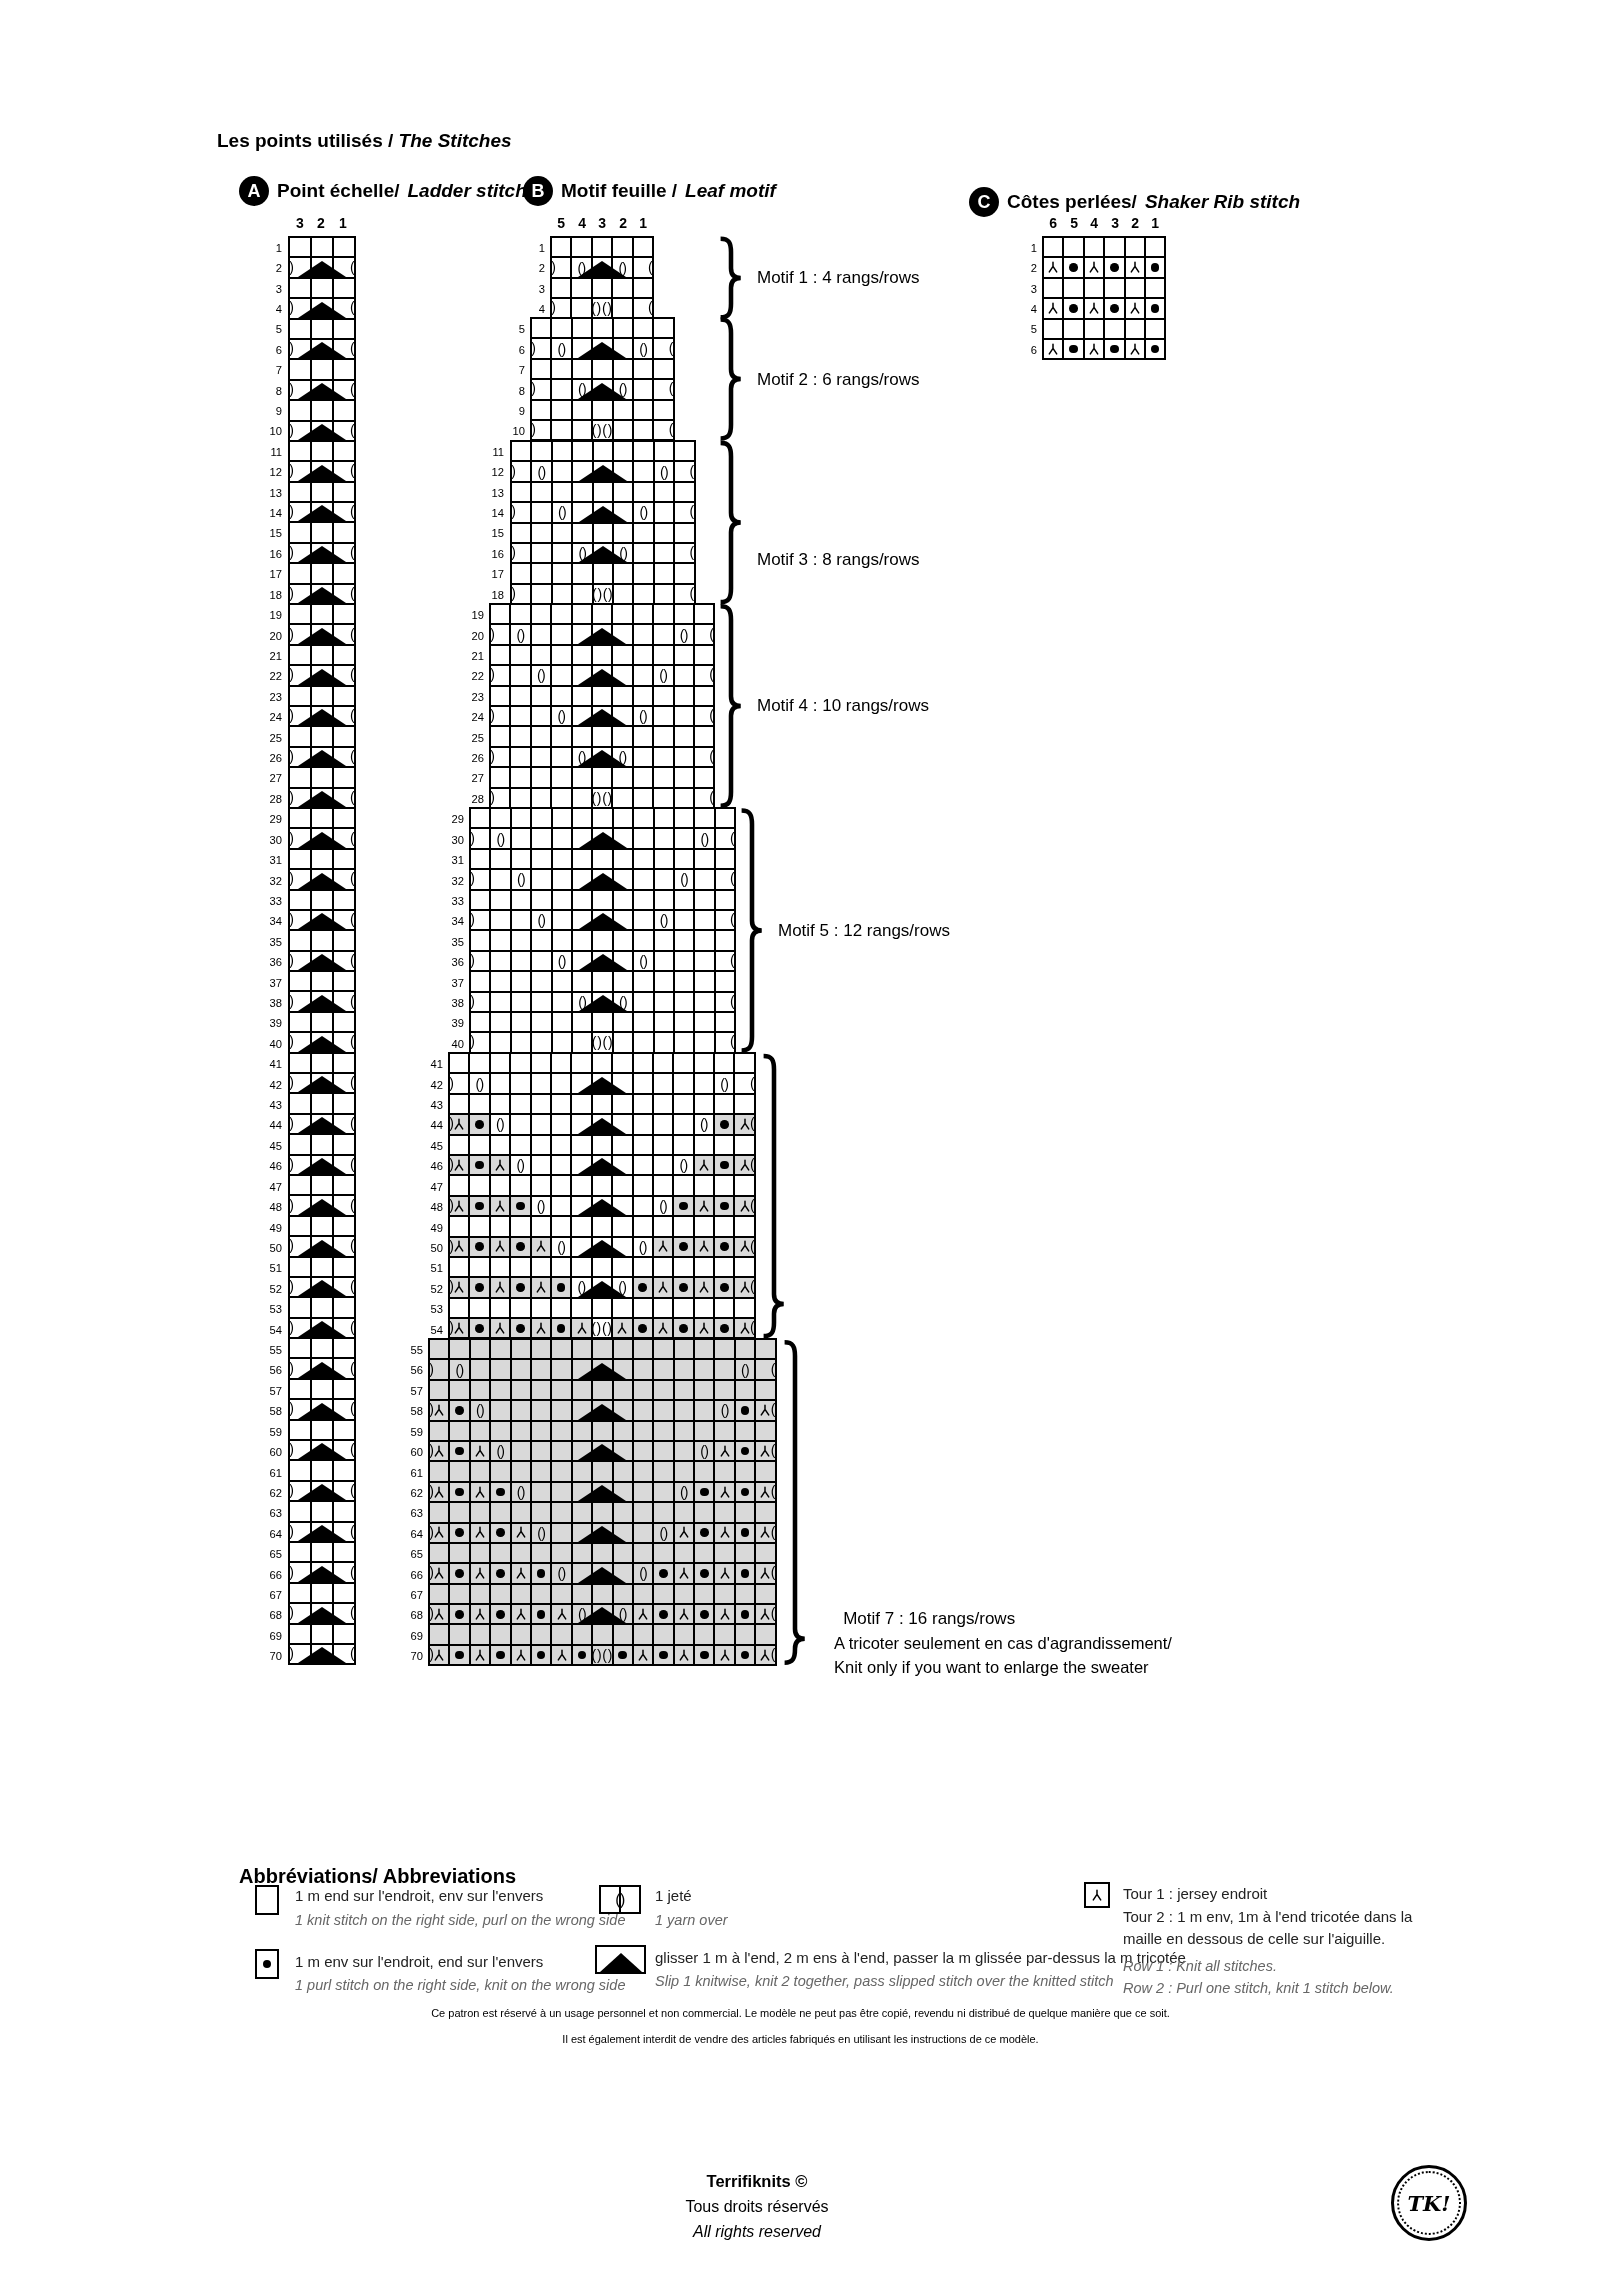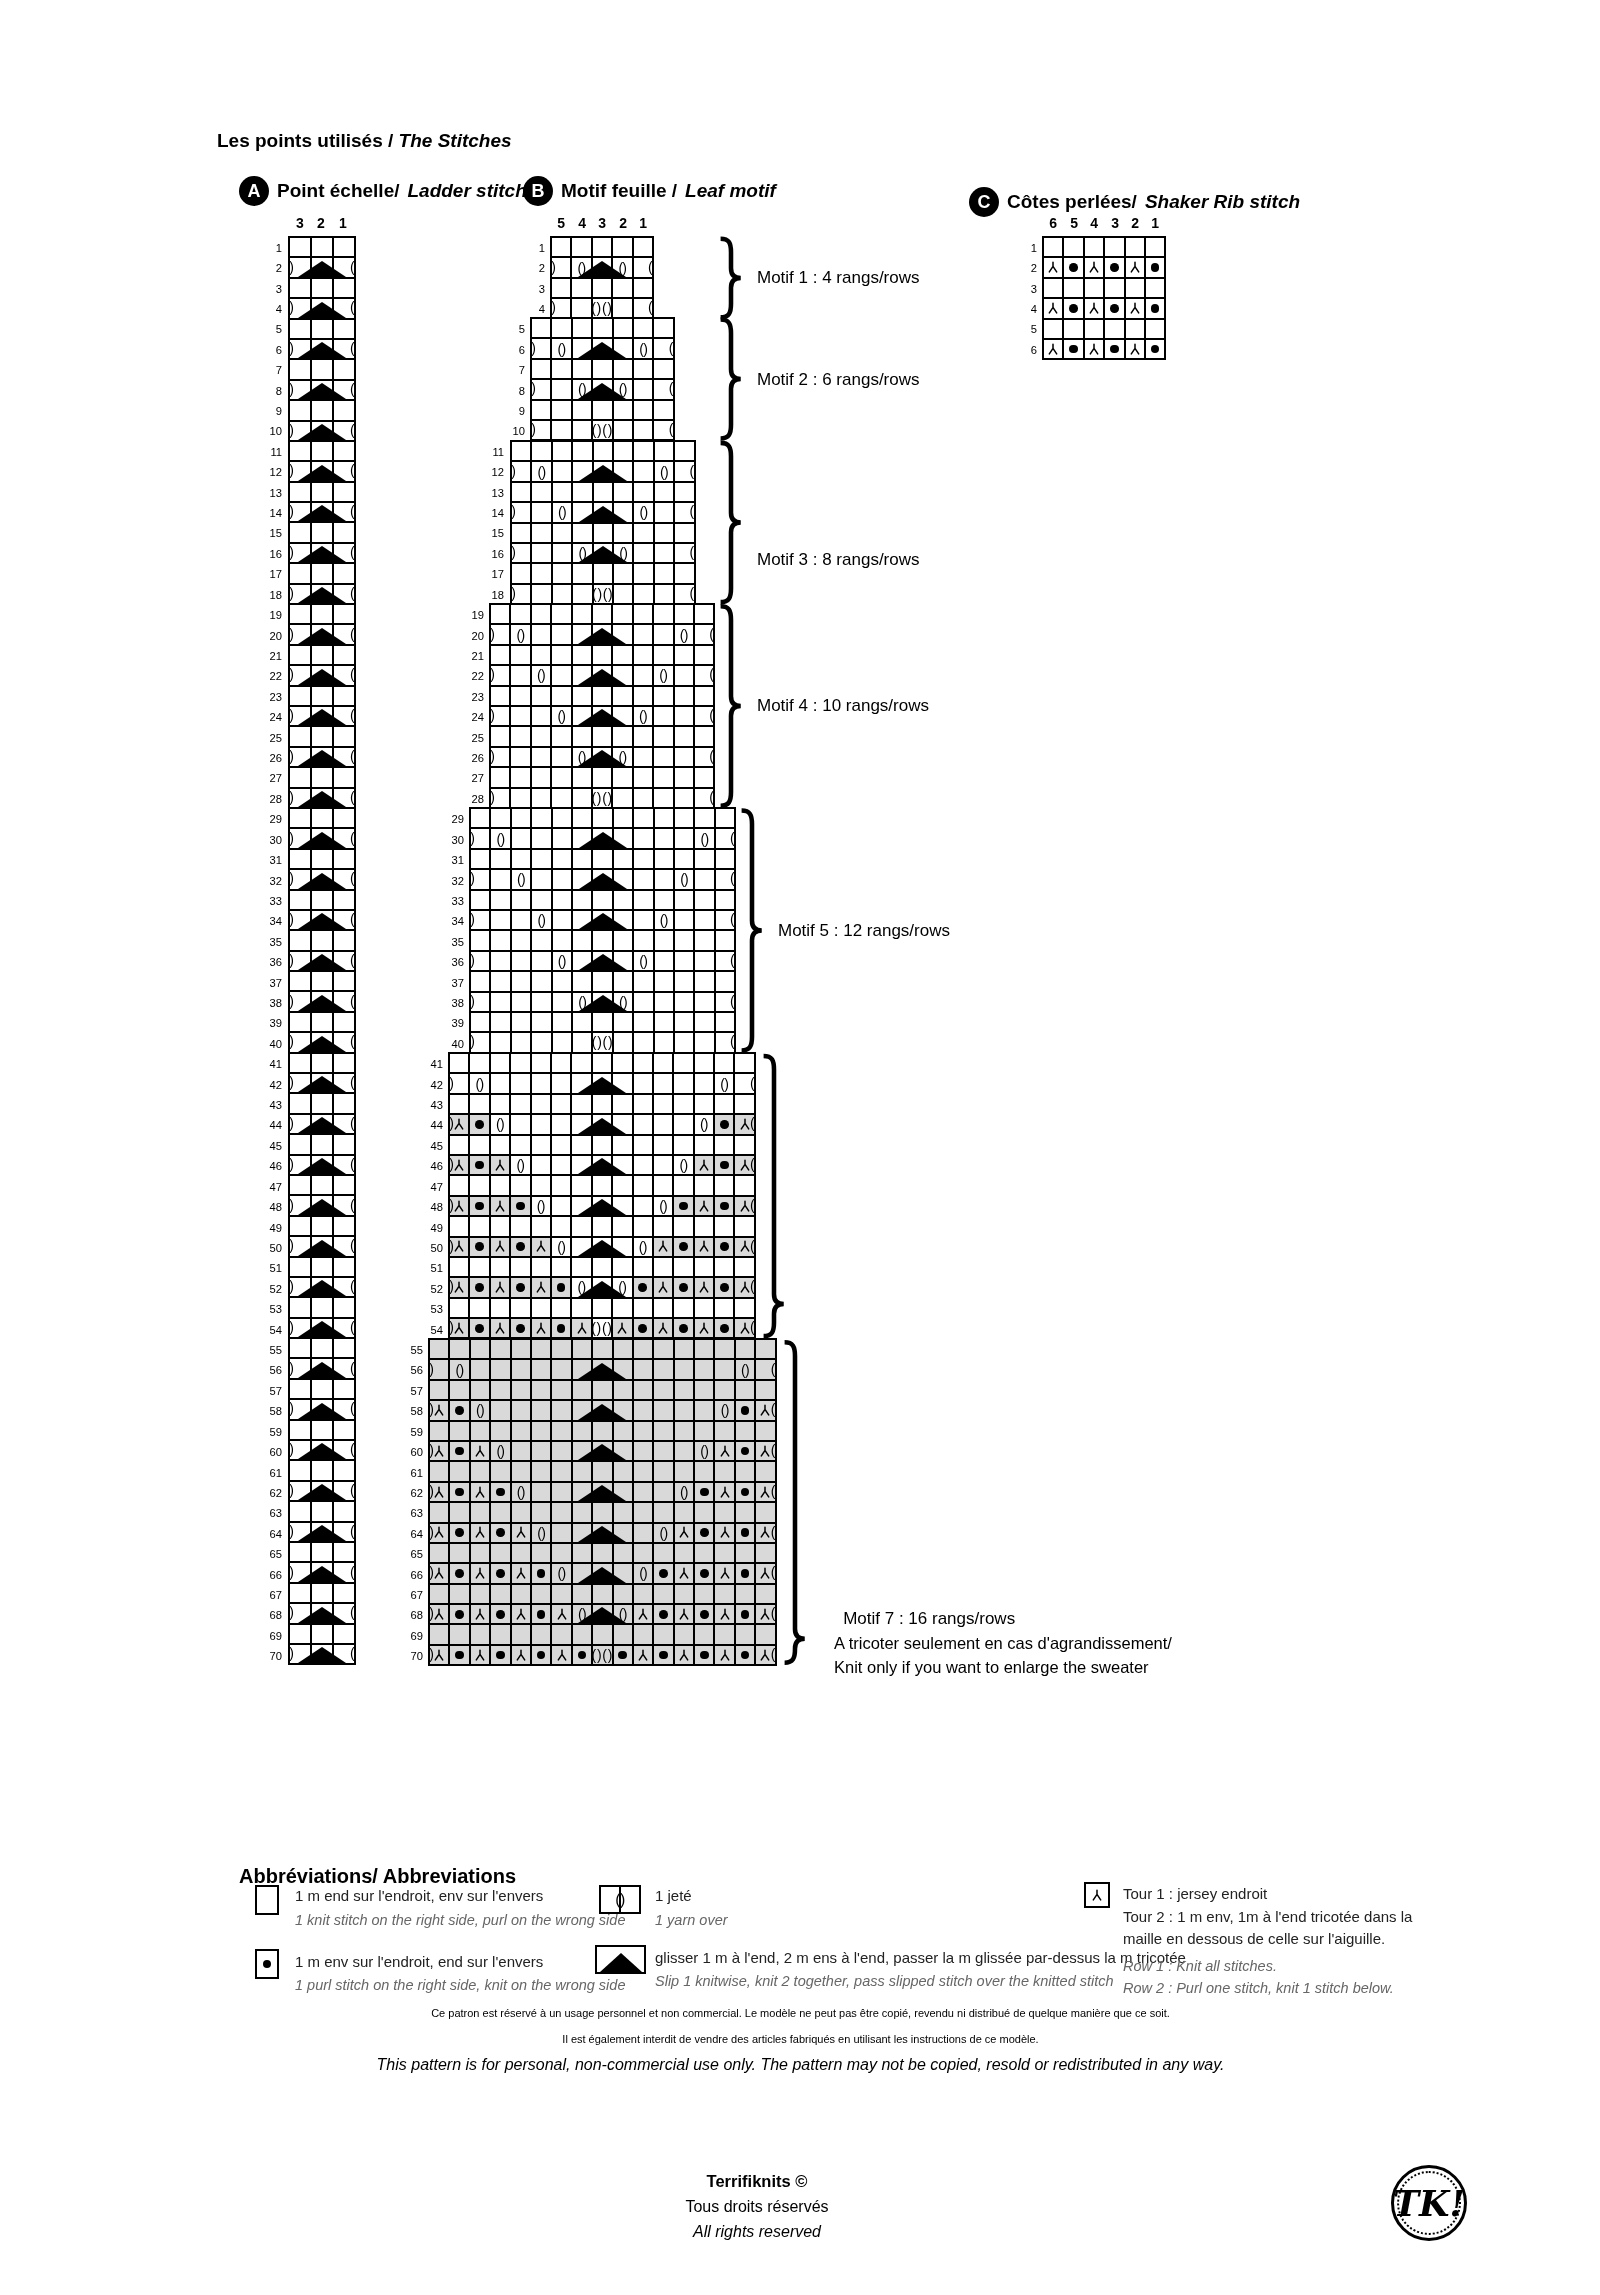--- a/index.html
+++ b/index.html
@@ -44,21 +44,21 @@
   .copy{position:absolute;left:0;width:1601px;text-align:center;}
   .copy div{line-height:26px;font-size:11px;}
   .copy div.i{font-size:16px;}
   .footer{position:absolute;left:428px;width:658px;text-align:center;}
   .footer .l1{font-weight:bold;font-size:16.5px;line-height:25px;}
   .footer .l2{font-size:16px;line-height:25px;}
   .footer .l3{font-size:16px;font-style:italic;line-height:25px;}
   .logo{position:absolute;left:1391px;top:2165px;width:76px;height:76px;border:3.3px solid #000;
         border-radius:50%;box-sizing:border-box;display:flex;align-items:center;justify-content:center;}
   .logo .inner{position:absolute;inset:3.3px;border:2px dotted #000;border-radius:50%;}
-  .logo .tk{font-family:"DejaVu Serif",serif;font-style:italic;font-weight:bold;font-size:35px;z-index:2;}
+  .logo .tk{font-family:"DejaVu Serif",serif;font-style:italic;font-weight:bold;font-size:21px;z-index:2;}
 </style>
 </head>
 <body>
 
 <div id="page">
 
   <div class="abs title" style="left:217px;top:130px;">
     <span>Les points utilisés /</span>
     <span class="i">The Stitches</span>
   </div>
@@ -113,21 +113,20 @@
   </div>
   <div class="leg" style="left:1123px;top:1885px;">Tour 1 : jersey endroit</div>
   <div class="leg" style="left:1123px;top:1908px;">Tour 2 :  1 m env, 1m à l'end tricotée dans la</div>
   <div class="leg" style="left:1123px;top:1930px;">maille en dessous de celle sur l'aiguille.</div>
   <div class="leg en" style="left:1123px;top:1958px;">Row 1 : Knit all stitches.</div>
   <div class="leg en" style="left:1123px;top:1980px;">Row 2 : Purl one stitch, knit 1 stitch below.</div>
 
   <div class="copy" style="top:2000px;">
     <div>Ce patron est réservé à un usage personnel et non commercial. Le modèle ne peut pas être copié, revendu ni distribué de quelque manière que ce soit.</div>
     <div>Il est également interdit de vendre des articles fabriqués en utilisant les instructions de ce modèle.</div>
-    <div class="i">This pattern is for personal, non-commercial use only. The pattern may not be copied, resold or redistributed in any way.</div>
   </div>
 
   <div class="footer" style="top:2169px;">
     <div class="l1">Terrifiknits ©</div>
     <div class="l2">Tous droits réservés</div>
     <div class="l3">All rights reserved</div>
   </div>
 
   <div class="logo">
     <span class="inner"></span>

